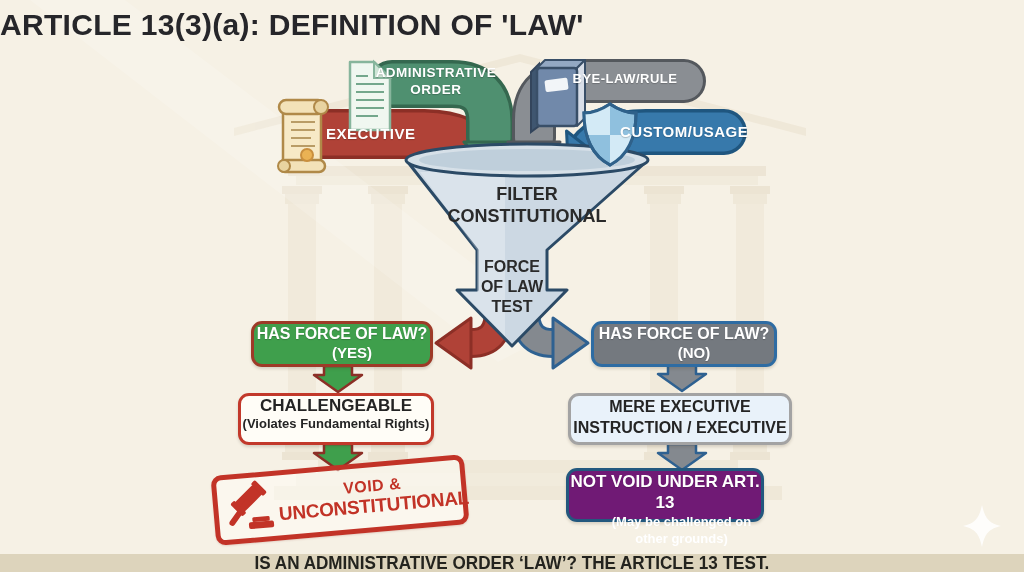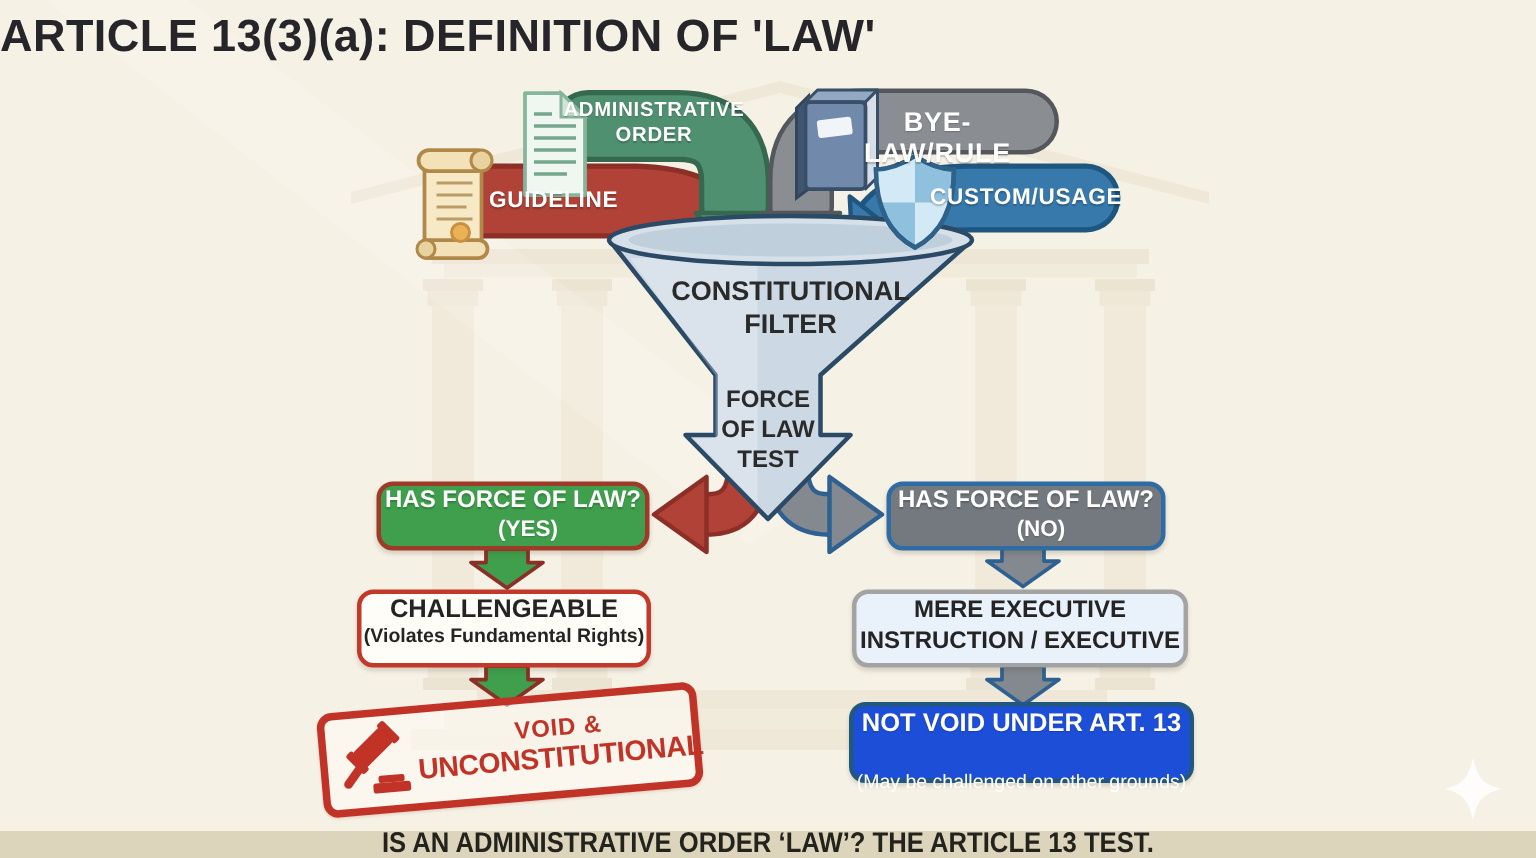--- a/index.html
+++ b/index.html
@@ -11,42 +11,42 @@
   .title{
     position:absolute;top:8px;left:0;width:100%;text-align:left;
     font-size:30px;font-weight:800;color:#26262a;letter-spacing:.3px;
   }
   .band-label{
     position:absolute;color:#fff;font-weight:800;letter-spacing:.5px;
     text-shadow:0 1px 1px rgba(0,0,0,.22);
   }
   #lbl-ordinance{left:326px;top:125px;width:130px;font-size:15px;text-align:left;}
   #lbl-admin{left:374px;top:64px;width:124px;font-size:13.5px;line-height:17px;text-align:center;}
-  #lbl-byelaw{left:558px;top:71px;width:134px;font-size:18px;text-align:center;}
+  #lbl-byelaw{left:558px;top:71px;width:134px;font-size:13px;text-align:center;}
   #lbl-custom{left:620px;top:123px;width:128px;font-size:15px;text-align:center;}
   .funnel-text{position:absolute;text-align:center;color:#2a2a2a;font-weight:800;}
   #funnel-filter{left:427px;top:183px;width:200px;font-size:18px;line-height:22px;}
   #funnel-test{left:432px;top:257px;width:160px;font-size:16px;line-height:20px;}
   .box{
     position:absolute;box-sizing:border-box;display:flex;flex-direction:column;
     align-items:center;justify-content:flex-start;text-align:center;
     border-radius:11px;box-shadow:0 2px 3px rgba(70,60,40,.18);
   }
   #box-yes{left:251px;top:321px;width:182px;height:46px;background:#3f9f4c;border:3px solid #9e3a28;color:#fff;}
   #box-no{left:591px;top:321px;width:186px;height:46px;background:#74797f;border:3px solid #2e6ca3;color:#fff;}
   #box-yes .l1,#box-no .l1{font-size:16px;font-weight:800;line-height:20px;text-shadow:0 1px 1px rgba(0,0,0,.2);}
   #box-yes .l2,#box-no .l2{font-size:15px;font-weight:800;line-height:18px;text-shadow:0 1px 1px rgba(0,0,0,.2);margin-left:20px;}
   #box-chal{left:238px;top:393px;width:196px;height:52px;background:#fffdf7;border:3px solid #c2392b;color:#242424;}
   #box-chal .l1{font-size:17px;font-weight:800;line-height:20px;}
   #box-chal .l2{font-size:13px;font-weight:700;line-height:16px;}
   #box-mere{left:568px;top:393px;width:224px;height:52px;background:#e9f2fa;border:3px solid #a3a3a3;color:#242424;}
   #box-mere .l1,#box-mere .l2{font-size:16px;font-weight:800;line-height:21px;}
-  #box-notvoid{left:566px;top:468px;width:230px;height:54px;background:#1d4ed8;border:3px solid #23587e;color:#fff;gap:20px;}
+  #box-notvoid{left:566px;top:468px;width:198px;height:54px;background:#701a75;border:3px solid #23587e;color:#fff;}
   #box-notvoid .l1{font-size:17px;font-weight:800;line-height:21px;text-shadow:0 1px 1px rgba(0,0,0,.2);}
-  #box-notvoid .l2{font-size:13px;font-weight:400;line-height:17px;}
+  #box-notvoid .l2{font-size:13px;font-weight:700;line-height:17px;margin-left:33px;}
   #stamp{
     position:absolute;left:213px;top:465px;width:254px;height:70px;box-sizing:border-box;
     transform:rotate(-5deg);border:5px solid #c23327;border-radius:10px;
     background:rgba(255,253,247,.5);display:flex;align-items:center;
     box-shadow:0 1px 2px rgba(120,30,20,.15);
   }
   #stamp .gavel{margin-left:6px;flex:0 0 auto;}
   #stamp .stamp-text{flex:1;display:flex;flex-direction:column;align-items:center;color:#c23327;padding-right:6px;}
   #stamp .l1{font-size:16px;font-weight:800;line-height:18px;letter-spacing:.5px;}
   #stamp .l2{font-size:19px;font-weight:800;line-height:22px;letter-spacing:-.3px;white-space:nowrap;}
@@ -198,31 +198,31 @@
         <rect x="610" y="135" width="26" height="30" fill="#d3eaf6"></rect>
       </g>
       <path d="M610 104 C 619 110 629 113 636 113 C 636 139 627 156 610 165 C 593 156 584 139 584 113 C 591 113 601 110 610 104 Z" fill="none" stroke="#2f618a" stroke-width="3"></path>
     </g>
 
     <path d="M982 505 C985 519 989 523 1001 526 C989 529 985 533 982 547 C979 533 975 529 963 526 C975 523 979 519 982 505 Z" fill="rgba(255,255,255,0.85)"></path>
   </svg>
 
   <div class="title">ARTICLE 13(3)(a): DEFINITION OF 'LAW'</div>
 
-  <div class="band-label" id="lbl-ordinance">GUIDELINE</div>
+  <div class="band-label" id="lbl-ordinance">EXECUTIVE</div>
   <div class="band-label" id="lbl-admin">
     <div>ADMINISTRATIVE</div>
     <div>ORDER</div>
   </div>
   <div class="band-label" id="lbl-byelaw">BYE-LAW/RULE</div>
   <div class="band-label" id="lbl-custom">CUSTOM/USAGE</div>
 
   <div class="funnel-text" id="funnel-filter">
+    <div>FILTER</div>
     <div>CONSTITUTIONAL</div>
-    <div>FILTER</div>
   </div>
   <div class="funnel-text" id="funnel-test">
     <div>FORCE</div>
     <div>OF LAW</div>
     <div>TEST</div>
   </div>
 
   <div class="box" id="box-yes">
     <div class="l1">HAS FORCE OF LAW?</div>
     <div class="l2">(YES)</div>

